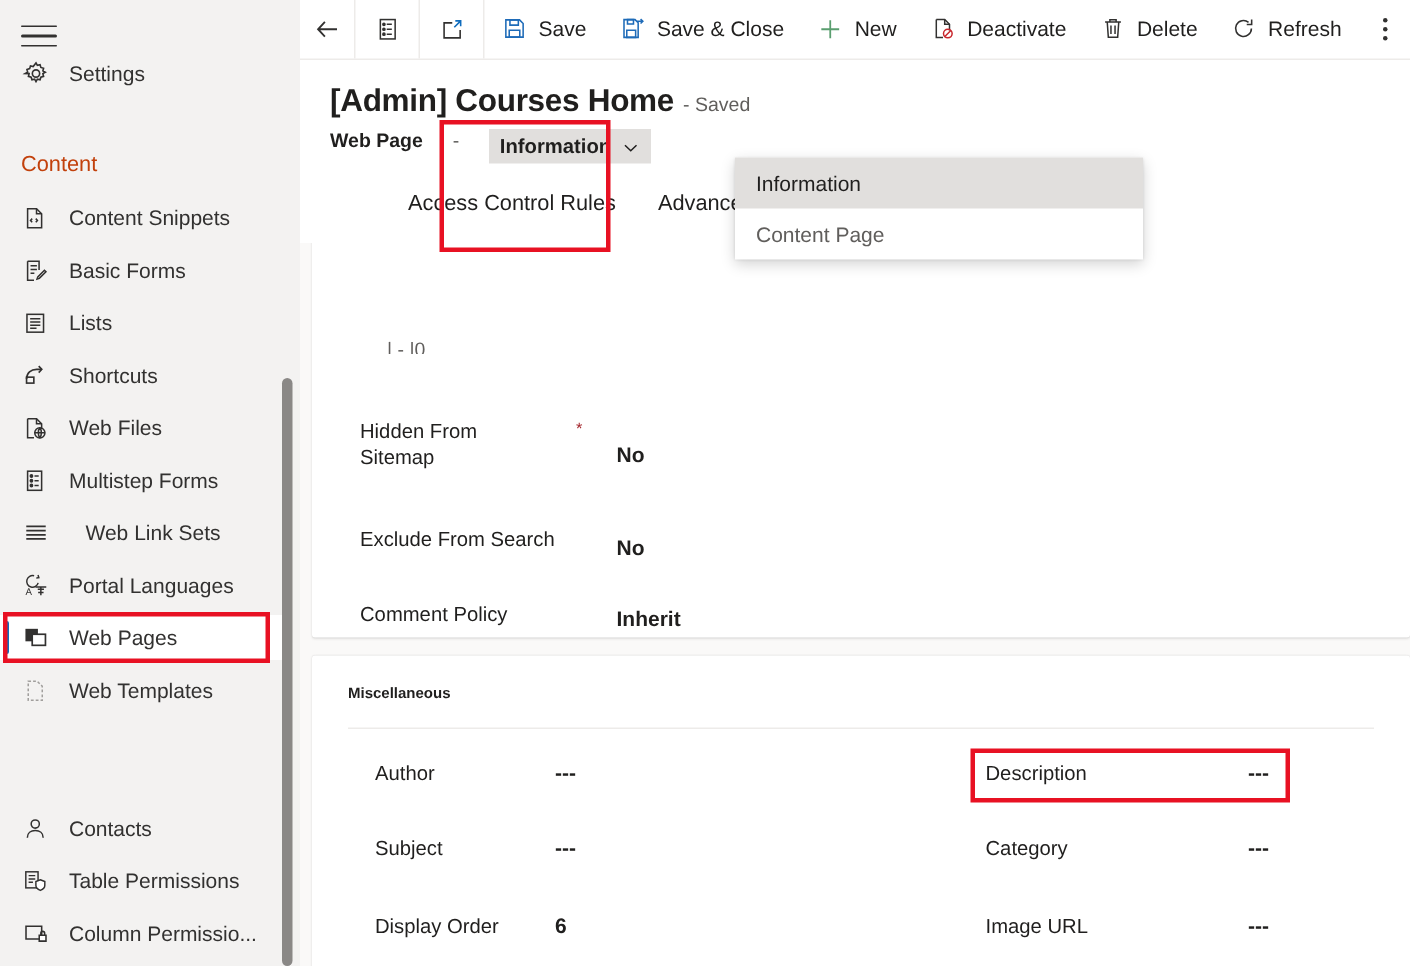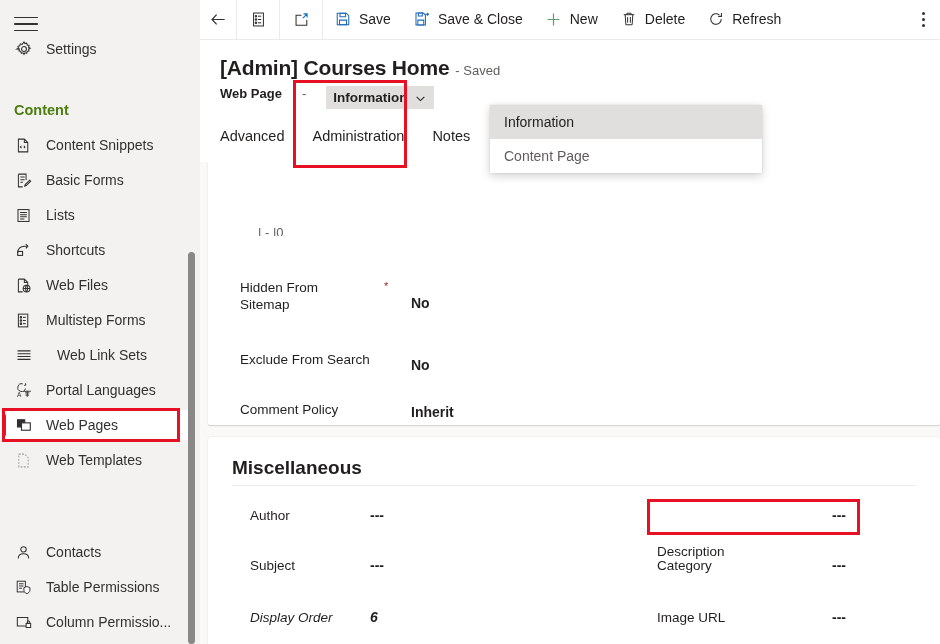--- a/index.html
+++ b/index.html
@@ -40,21 +40,21 @@
   }
   .nav-item .nav-icon {
     width: 19px; height: 19px; flex: 0 0 19px;
     display: flex; align-items: center; justify-content: center;
     color: #323130;
   }
   .nav-item .nav-icon svg { display: block; }
   .nav-label { line-height: 1; }
 
   .section-head {
-    font-size: 14.5px; font-weight: 700; color: #4d7c0f;
+    font-size: 14.5px; font-weight: 400; color: #c2410c;
     padding-left: 14px;
     height: 28px; display: flex; align-items: center;
   }
 
   .nav-item.selected {
     background: #ffffff;
   }
   .nav-item.selected::before {
     content: ""; position: absolute; left: 3px; top: 4px; bottom: 4px;
     width: 3px; background: #0f6cbd; border-radius: 2px;
@@ -181,21 +181,21 @@
     position: absolute; left: 8px; right: 0;
     background: #ffffff;
     border-radius: 2px;
     box-shadow: 0 0.6px 1.8px rgba(0,0,0,0.1), 0 0.3px 0.9px rgba(0,0,0,0.07);
   }
   #card1 { top: -95px; height: 358px; }
   #card2 { top: 275px; height: 260px; }
 
   .card-title {
     position: absolute; left: 24px; top: 20px;
-    font-size: 19px; font-weight: 600; color: #201f1e;
+    font-size: 10px; font-weight: 600; color: #201f1e;
   }
   .card-rule {
     position: absolute; left: 24px; right: 24px; top: 48px;
     height: 1px; background: #edebe9;
   }
 
   .field {
     position: absolute;
     display: flex; align-items: flex-start;
   }
@@ -448,20 +448,31 @@
 
       <div class="cmd-btn">
         <span class="ci">
           <svg width="17" height="17" viewBox="0 0 20 20" fill="none" stroke="#5a9e6f" stroke-width="1.4">
             <path d="M10 3v14M3 10h14"></path>
           </svg>
         </span>
         <span>New</span>
       </div>
 
+      <div class="cmd-btn">
+        <span class="ci">
+          <svg width="16" height="16" viewBox="0 0 20 20" fill="none" stroke="#323130" stroke-width="1.25">
+            <path d="M4 2.5h7l4 4v5.2M4 2.5v15h5.6"></path>
+              <path d="M11 2.5v4h4"></path>
+            <circle cx="13.6" cy="14.2" r="3.6" stroke="#c8262c"></circle>
+            <path d="M11.1 16.7l5-5" stroke="#c8262c"></path>
+          </svg>
+        </span>
+        <span>Deactivate</span>
+      </div>
 
       <div class="cmd-btn">
         <span class="ci">
           <svg width="16" height="16" viewBox="0 0 20 20" fill="none" stroke="#323130" stroke-width="1.25">
             <path d="M3.4 4.6h13.2"></path>
             <path d="M7.4 4.6V2.8h5.2v1.8"></path>
             <path d="M5.2 4.6l.9 12.6h7.8l.9-12.6"></path>
             <path d="M8.3 7.6v7M11.7 7.6v7"></path>
           </svg>
         </span>
@@ -499,20 +510,23 @@
           <span class="chev">
             <svg width="11" height="11" viewBox="0 0 12 12" fill="none" stroke="#201f1e" stroke-width="1.1">
               <path d="M1.8 4.2L6 8.2l4.2-4"></path>
             </svg>
           </span>
         </span>
       </div>
     </div>
 
     <div id="tabs">
+      <div class="tab" style="padding-left:52px;">
+        <span>Access Control Rules</span>
+      </div>
       <div class="tab">
         <span>Advanced</span>
       </div>
       <div class="tab">
         <span>Administration</span>
       </div>
       <div class="tab">
         <span>Notes</span>
       </div>
     </div>
@@ -553,27 +567,27 @@
         <div class="card-rule"></div>
 
         <div class="field" style="left:42px;top:70px;">
           <span class="flabel" style="width:120px;flex:0 0 120px;">Author</span>
           <span class="fvalue" style="margin-left:0;">---</span>
         </div>
         <div class="field" style="left:42px;top:120px;">
           <span class="flabel" style="width:120px;flex:0 0 120px;">Subject</span>
           <span class="fvalue" style="margin-left:0;">---</span>
         </div>
-        <div class="field" style="left:42px;top:172px;font-style:italic;">
+        <div class="field" style="left:42px;top:172px;">
           <span class="flabel" style="width:120px;flex:0 0 120px;">Display Order</span>
           <span class="fvalue" style="margin-left:0;">6</span>
         </div>
 
         <div class="field" style="left:449px;top:70px;">
-          <span class="flabel" style="width:175px;flex:0 0 175px;margin-top:36px;">Description</span>
+          <span class="flabel" style="width:175px;flex:0 0 175px;">Description</span>
           <span class="fvalue" style="margin-left:0;">---</span>
         </div>
         <div class="field" style="left:449px;top:120px;">
           <span class="flabel" style="width:175px;flex:0 0 175px;">Category</span>
           <span class="fvalue" style="margin-left:0;">---</span>
         </div>
         <div class="field" style="left:449px;top:172px;">
           <span class="flabel" style="width:175px;flex:0 0 175px;">Image URL</span>
           <span class="fvalue" style="margin-left:0;">---</span>
         </div>

